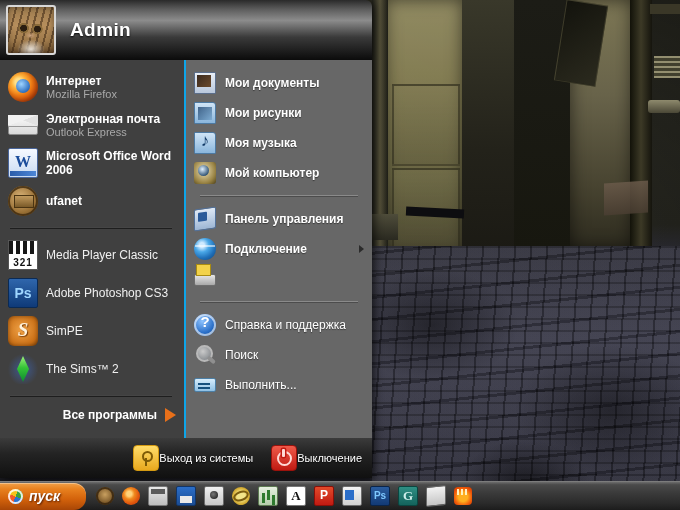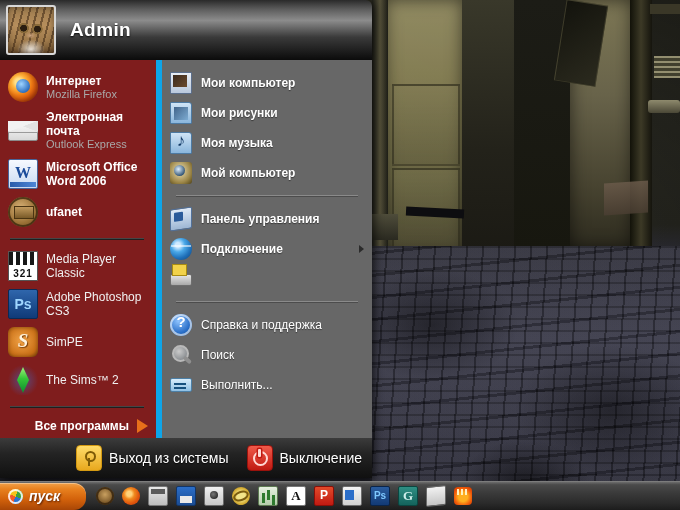--- a/index.html
+++ b/index.html
@@ -156,23 +156,23 @@
     color: #ffffff;
     font-size: 19px;
     font-weight: bold;
     letter-spacing: .4px;
     text-shadow: 0 1px 2px rgba(0,0,0,0.9);
   }
 
   
   #menu-columns { display: flex; flex: 1 1 auto; min-height: 0; }
   #menu-left {
-    width: 162px;
-    background: #7f1d1d;
-    border-right: 6px solid #0ea5e9;
+    width: 186px;
+    background: #404040;
+    border-right: 2px solid #0ea5e9;
     padding-top: 8px;
     box-sizing: border-box;
   }
   #menu-right {
     flex: 1;
     background: #676767;
     padding-top: 8px;
     box-sizing: border-box;
   }
 
@@ -215,21 +215,21 @@
   }
 
   
   #menu-bottom {
     flex: 0 0 40px; height: 40px;
     background: linear-gradient(to bottom, #3b3b3b 0%, #242424 38%, #101010 100%);
     display: flex; align-items: center; justify-content: flex-end;
     padding-right: 10px;
   }
   .bottom-btn { display: flex; align-items: center; margin-left: 18px; cursor: default; }
-  .bottom-btn span { color: #ffffff; font-size: 14px; margin-left: 7px;
+  .bottom-btn span { color: #ffffff; font-size: 11px; margin-left: 0;
                      text-shadow: 0 1px 1px rgba(0,0,0,0.8); }
   .bb-ico { width: 24px; height: 24px; border-radius: 4px; position: relative; }
   #logoff-ico {
     background: linear-gradient(to bottom, #ffdc6a, #e8a81e);
     border: 1px solid #d49a12;
   }
   #logoff-ico::before {
     content: ""; position: absolute; left: 8px; top: 5px;
     width: 7px; height: 7px; border: 2px solid #7d5a06; border-radius: 50%;
   }
@@ -574,21 +574,21 @@
 
       </div>
 
       <div id="menu-right">
 
         <div class="mi mi-sm">
           <div class="mi-ico">
               <div class="ic ic-docs"></div>
             </div>
           <div class="mi-txt">
-            <div class="mi-title">Мои компьютер</div>
+            <div class="mi-title">Мои документы</div>
           </div>
         </div>
 
         <div class="mi mi-sm">
           <div class="mi-ico">
               <div class="ic ic-folder-blue"></div>
             </div>
           <div class="mi-txt">
             <div class="mi-title">Мои рисунки</div>
           </div>

